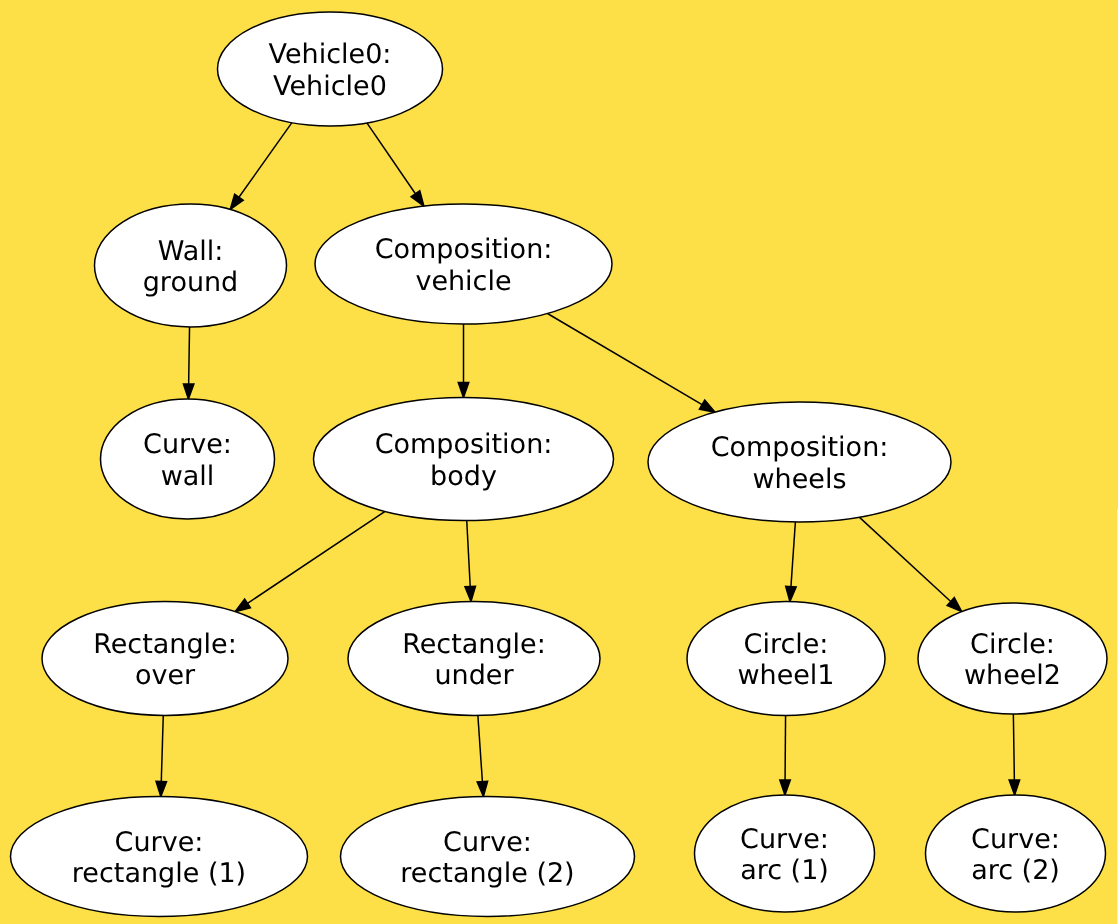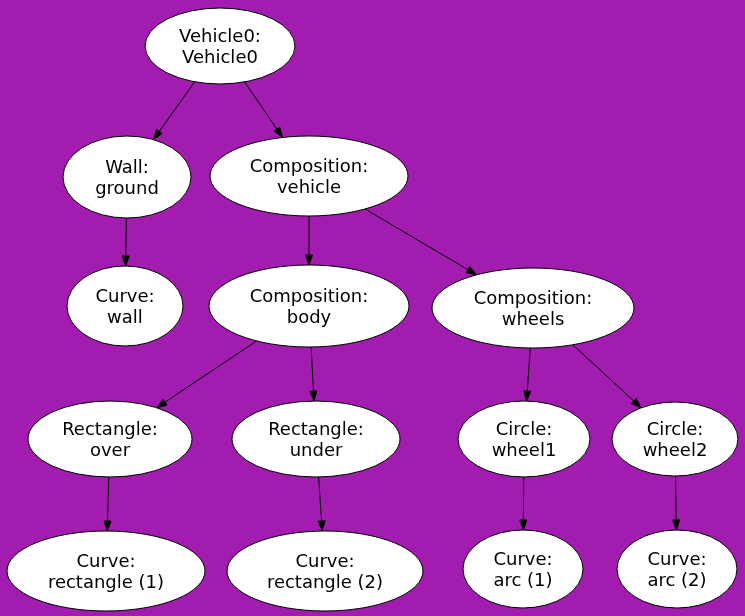--- a/index.html
+++ b/index.html
@@ -3,21 +3,21 @@
 <meta charset="utf-8">
 <style>
   html, body {
     margin: 0;
     padding: 0;
     background: #ffffff;
   }
   #canvas-wrap {
     width: 745px;
     height: 616px;
-    background: #a21caf;
+    background: #fde047;
     overflow: hidden;
   }
   svg text {
     font-family: "DejaVu Sans", "Liberation Sans", sans-serif;
     font-size: 18px;
     fill: #000000;
   }
 </style>
 </head>
 <body>

